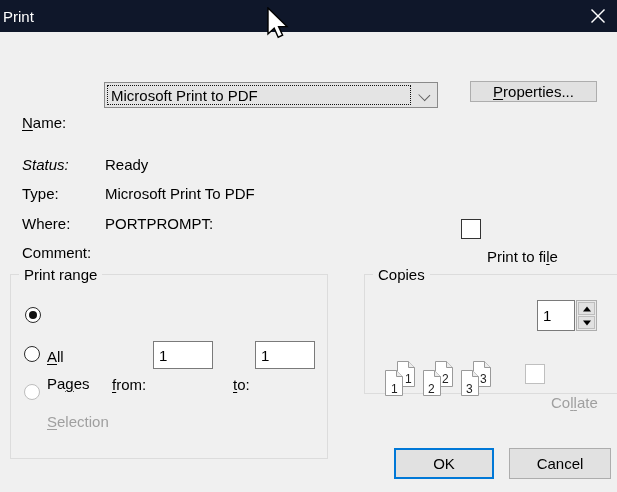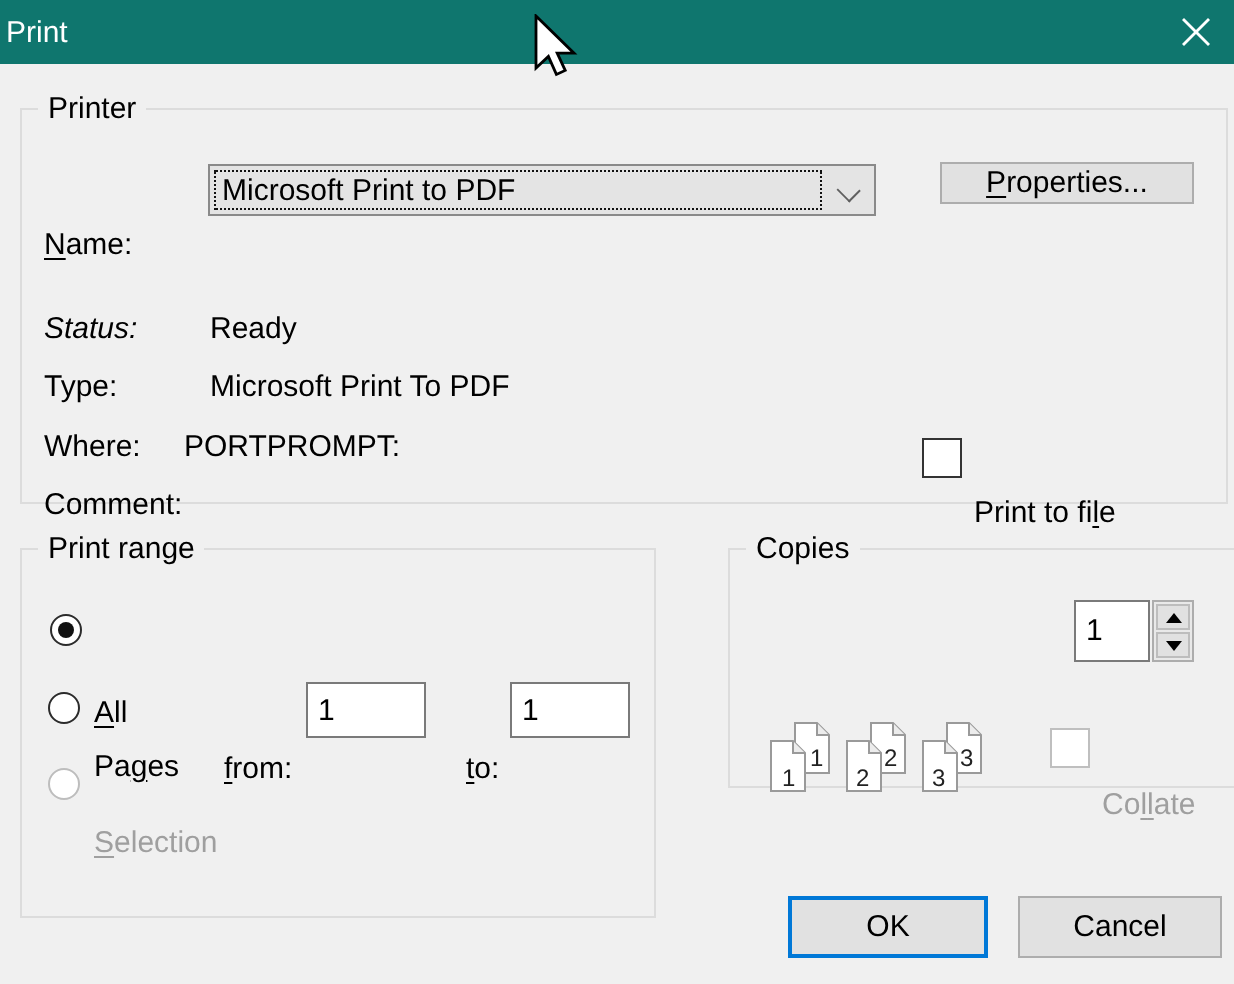--- a/index.html
+++ b/index.html
@@ -4,21 +4,21 @@
 <style>
   html,body{margin:0;padding:0;background:#f0f0f0;}
   *{box-sizing:border-box;}
   .dialog{
     position:relative;width:617px;height:492px;background:#f0f0f0;
     font-family:"Liberation Sans",sans-serif;font-size:15px;color:#000;
     overflow:hidden;
   }
   
   .titlebar{
-    position:absolute;left:0;top:0;width:617px;height:32px;background:#0f766e;
+    position:absolute;left:0;top:0;width:617px;height:32px;background:#0f172a;
     display:flex;align-items:center;
   }
   .title-text{color:#fff;font-size:15px;padding-left:3px;white-space:nowrap;}
   .close-btn{
     position:absolute;right:2px;top:0;width:34px;height:32px;
     display:flex;align-items:center;justify-content:center;cursor:pointer;
   }
   .cursor{position:absolute;left:266px;top:7px;z-index:50;pointer-events:none;}
   
   .group{position:absolute;border:1px solid #dcdcdc;}
@@ -111,43 +111,40 @@
         <line x1="1.5" y1="1.5" x2="14.5" y2="14.5" stroke="#ffffff" stroke-width="1.4"></line>
         <line x1="14.5" y1="1.5" x2="1.5" y2="14.5" stroke="#ffffff" stroke-width="1.4"></line>
       </svg>
     </div>
   </div>
 
   <svg class="cursor" width="26" height="34" viewBox="0 0 26 34">
     <path d="M2 1 L2 27 L8.2 21.2 L12.2 30.2 L16.6 28.2 L12.6 19.6 L21 19.6 Z" fill="#ffffff" stroke="#000000" stroke-width="1.4"></path>
   </svg>
 
-  <div class="group g-printer">
-    <span class="group-caption">Printer</span>
-  </div>
 
   <span class="lbl" style="left:22px;top:86px;"><u>N</u>ame:</span>
 
   <div class="combo">
     <div class="combo-focus">
       <span class="combo-text">Microsoft Print to PDF</span>
     </div>
     <span class="chevron"></span>
   </div>
 
   <div class="btn b-props">
     <span><u>P</u>roperties...</span>
   </div>
 
   <span class="lbl" style="left:22px;top:128px;font-style:italic;">Status:</span>
   <span class="lbl" style="left:105px;top:128px;">Ready</span>
   <span class="lbl" style="left:22px;top:157px;">Type:</span>
   <span class="lbl" style="left:105px;top:157px;">Microsoft Print To PDF</span>
   <span class="lbl" style="left:22px;top:187px;">Where:</span>
-  <span class="lbl" style="left:92px;top:187px;">PORTPROMPT:</span>
+  <span class="lbl" style="left:105px;top:187px;">PORTPROMPT:</span>
   <span class="lbl" style="left:22px;top:216px;">Comment:</span>
   <span class="lbl" style="left:105px;top:216px;"></span>
 
   <div class="checkbox" style="left:461px;top:219px;" data-checked="false"></div>
   <span class="lbl" style="left:487px;top:220px;">Print to fi<u>l</u>e</span>
 
   <div class="group g-range">
     <span class="group-caption">Print range</span>
   </div>
 

